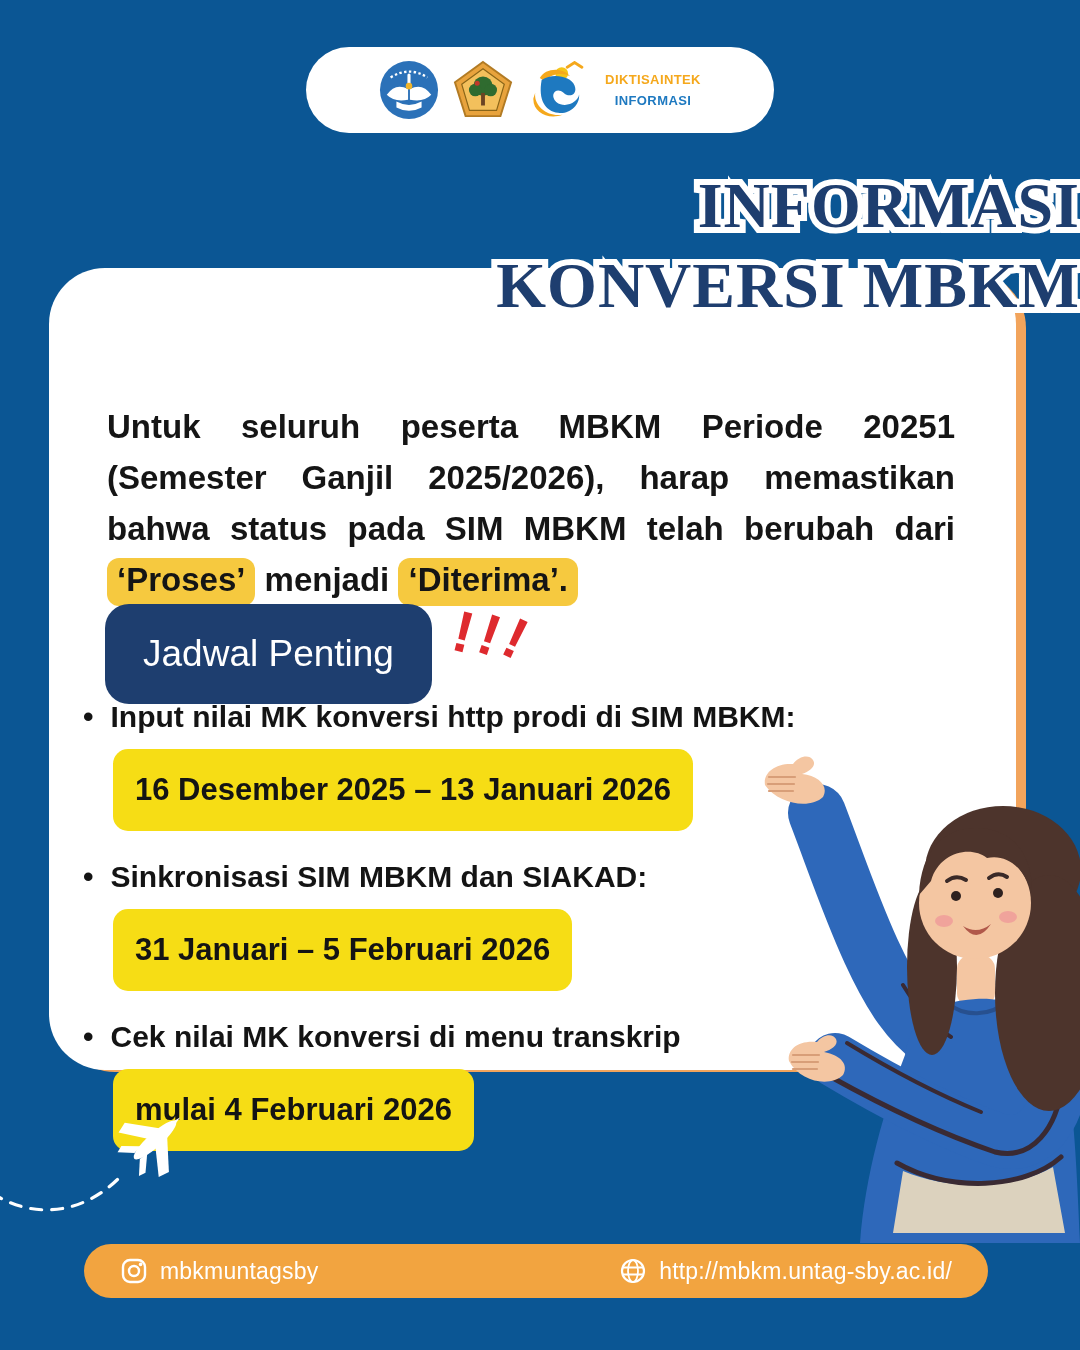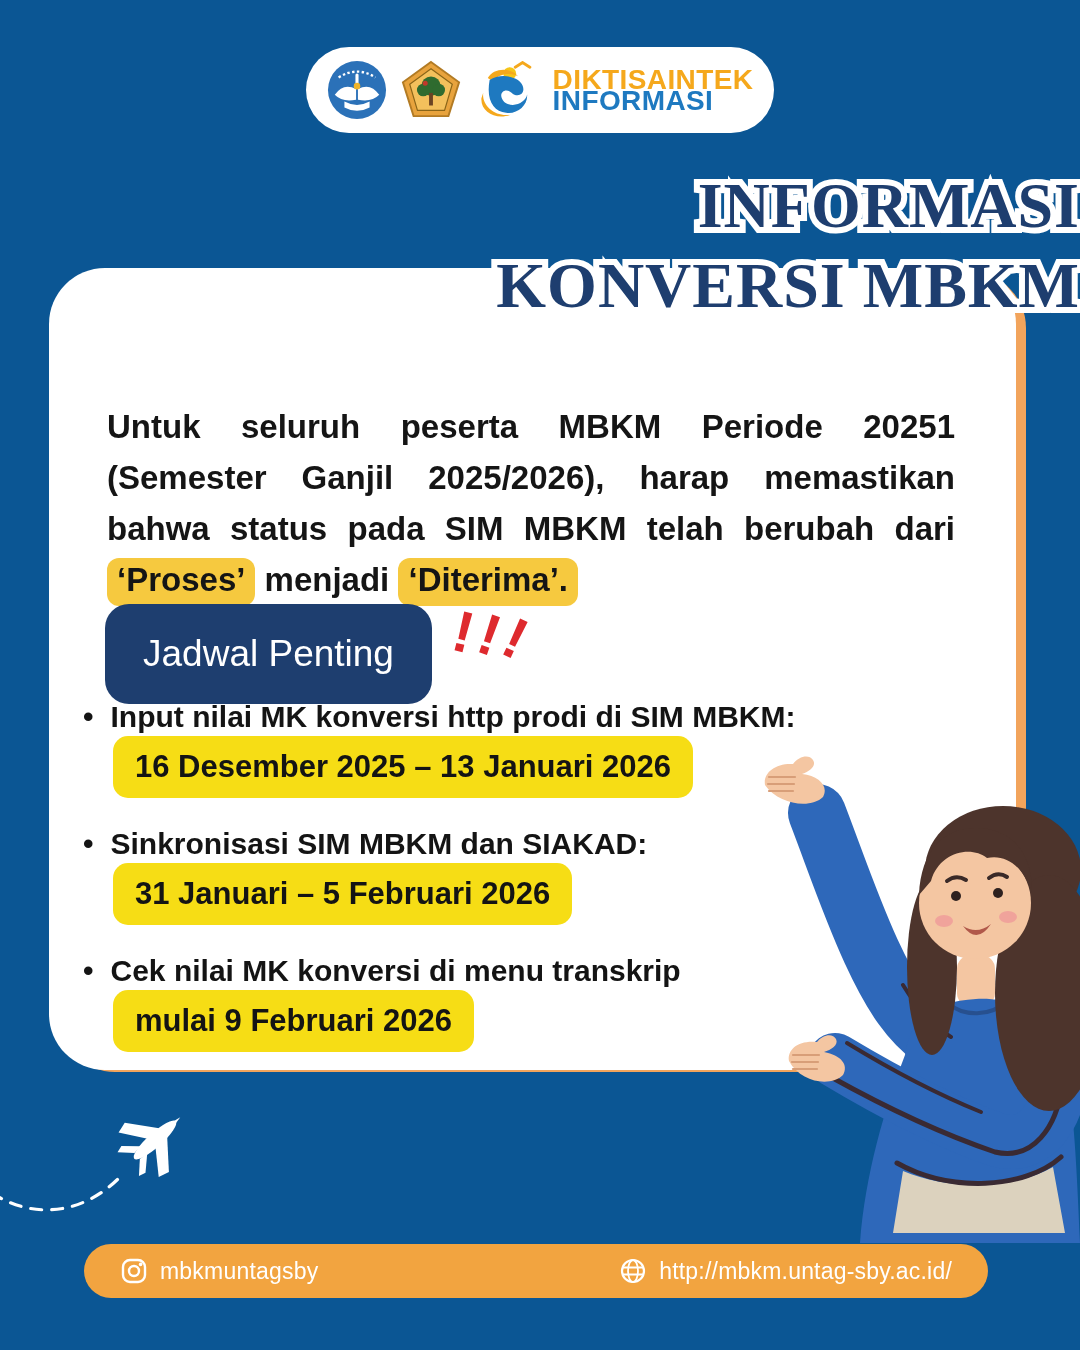--- a/index.html
+++ b/index.html
@@ -6,21 +6,21 @@
   .poster{
     position:relative;width:1080px;height:1350px;overflow:hidden;
     background:#0B5694;font-family:"Liberation Sans",sans-serif;
   }
   
   .logo-pill{
     position:absolute;left:306px;top:47px;width:468px;height:86px;background:#fff;
     border-radius:44px;display:flex;align-items:center;justify-content:center;gap:14px;z-index:6;
   }
   .logo-pill svg{display:block;}
-  .wordmark{display:flex;flex-direction:column;line-height:21px;font-weight:bold;font-size:28px;letter-spacing:.4px;}
+  .wordmark{display:flex;flex-direction:column;line-height:21px;font-weight:bold;font-size:13px;letter-spacing:.4px;text-align:center;}
   .wm1{color:#F5A81C;}
   .wm2{color:#1E79C0;}
   
   .title{position:absolute;left:0;top:166px;width:100%;text-align:right;z-index:3;font-family:Liberation Serif, serif;}
   .t-line{position:relative;display:block;line-height:80px;font-weight:bold;font-size:64px;letter-spacing:1px;}
   .t-stroke{position:absolute;left:0;right:0;color:#1E3E6F;-webkit-text-stroke:12px #FFFFFF;}
   .t-fill{position:relative;color:#1E3E6F;}
   
   .card-edge{position:absolute;left:59px;top:272px;width:967px;height:800px;border-radius:56px;background:#F2A45C;z-index:1;}
   .card{position:absolute;left:49px;top:268px;width:967px;height:802px;border-radius:56px;background:#fff;z-index:2;}
@@ -34,22 +34,22 @@
   .marks{display:flex;gap:8px;margin-top:-6px;}
   .mark{color:#DE2A2E;font-size:58px;font-weight:bold;display:inline-block;}
   .mark:nth-child(1){transform:rotate(14deg);}
   .mark:nth-child(2){transform:rotate(19deg) translateY(3px);}
   .mark:nth-child(3){transform:rotate(25deg) translateY(7px);}
   .schedule{position:absolute;left:34px;top:430px;right:42px;}
   .item{margin-bottom:12px;}
   .item-label{display:flex;gap:17px;font-size:30px;font-weight:bold;color:#141414;line-height:38px;}
   .bullet{flex:0 0 auto;}
   .date-pill{
-    display:inline-block;margin:0 0 15px 30px;background:#F6DD15;color:#141414;
-    font-weight:bold;font-size:31px;padding:13px 22px;border-radius:15px;
+    display:inline-block;margin:13px 0 15px 30px;background:#F6DD15;color:#141414;
+    font-weight:bold;font-size:31px;padding:23px 22px;border-radius:15px;
   }
   
   .plane-wrap{position:absolute;left:0;top:1085px;z-index:2;}
   .woman-wrap{position:absolute;left:735px;top:755px;z-index:4;}
   
   .footer{
     position:absolute;left:84px;top:1244px;width:904px;height:54px;background:#F2A440;border-radius:28px;
     display:flex;align-items:center;justify-content:space-between;padding:16px 36px;box-sizing:border-box;z-index:5;
   }
   .contact{display:flex;align-items:center;gap:12px;color:#fff;font-size:23px;letter-spacing:.2px;}
@@ -130,21 +130,21 @@
           <span class="bullet">•</span>
           <span>Sinkronisasi SIM MBKM dan SIAKAD:</span>
         </div>
         <span class="date-pill">31 Januari – 5 Februari 2026</span>
       </div>
       <div class="item">
         <div class="item-label">
           <span class="bullet">•</span>
           <span>Cek nilai MK konversi di menu transkrip</span>
         </div>
-        <span class="date-pill">mulai 9 Februari 2026</span>
+        <span class="date-pill">mulai 4 Februari 2026</span>
       </div>
     </div>
   </div>
 
   <div class="plane-wrap">
     <svg width="240" height="200" viewBox="0 0 240 200">
       <path d="M-8,108 C28,132 80,134 122,90" fill="none" stroke="#FFFFFF" stroke-width="3.2" stroke-dasharray="11 10" stroke-linecap="round"></path>
       <g transform="translate(155,55) rotate(-42)" fill="#FFFFFF">
         <ellipse cx="0" cy="0" rx="28" ry="7"></ellipse>
         <path d="M24,-2 L34,0 L24,2 Z"></path>

